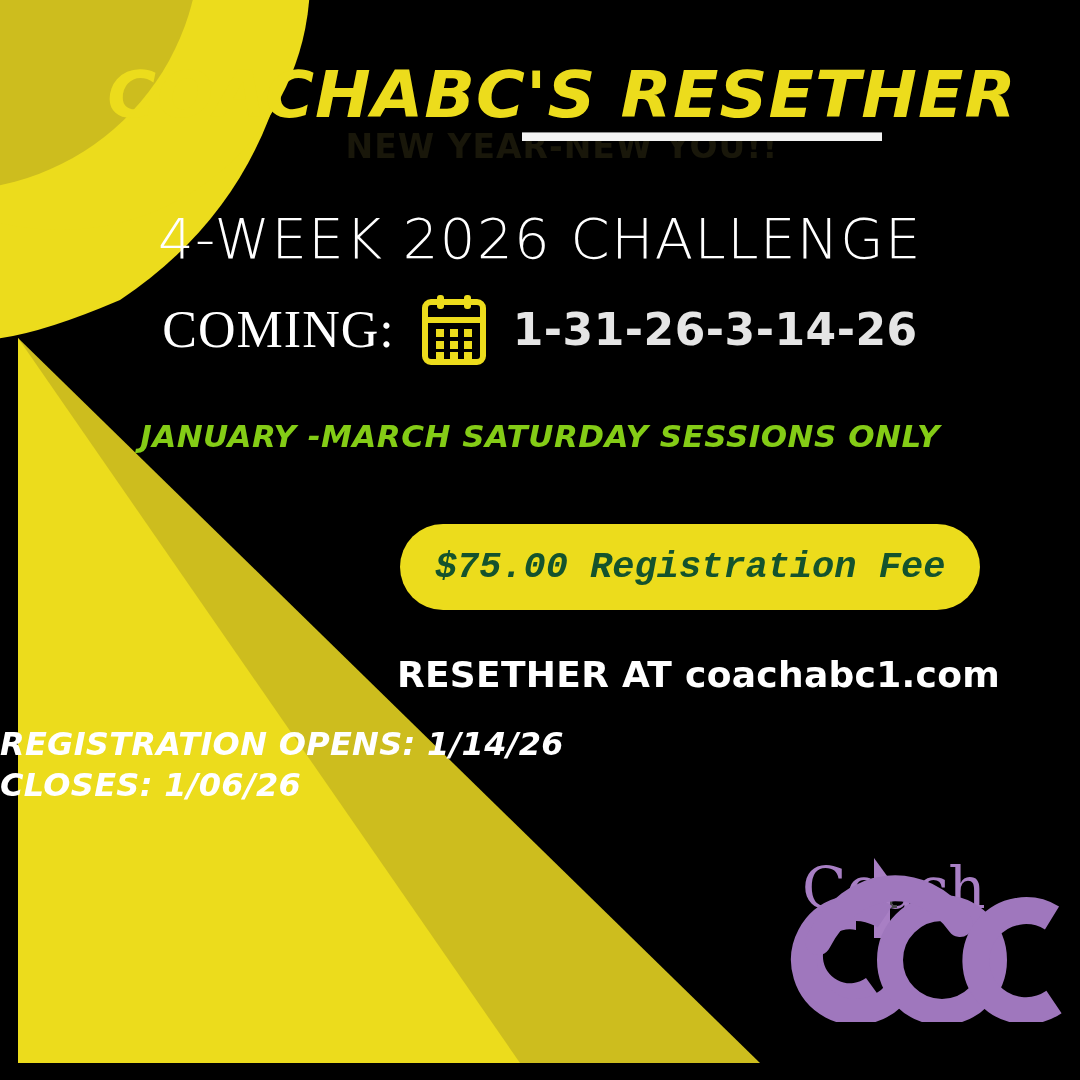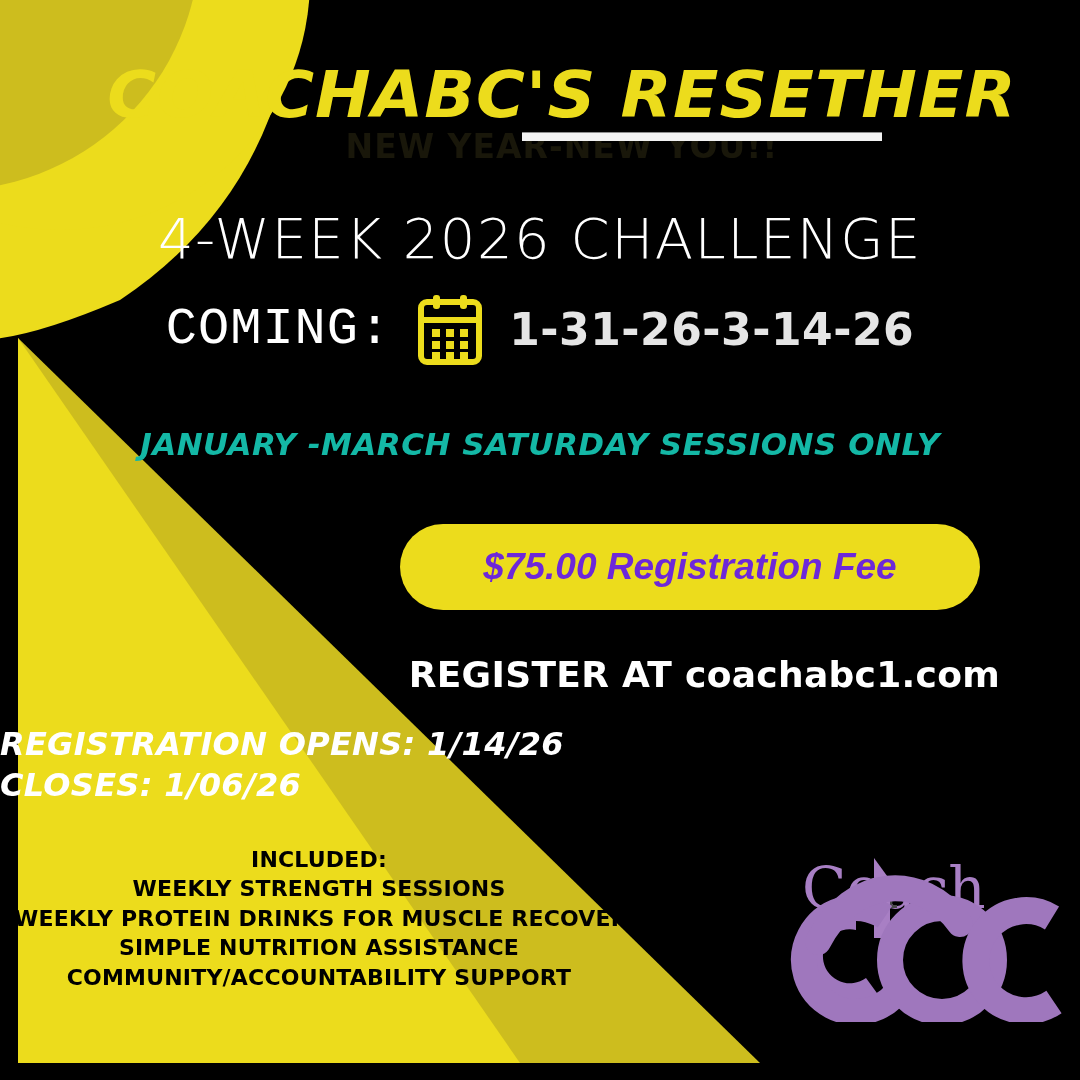--- a/index.html
+++ b/index.html
@@ -102,21 +102,21 @@
     top: 292px;
     width: 1080px;
     z-index: 5;
     display: flex;
     align-items: center;
     justify-content: center;
     gap: 22px;
   }
 
   .coming-label {
-    font-family: Liberation Mono, monospace;
+    font-family: Liberation Serif, serif;
     font-weight: 300;
     font-size: 52px;
     letter-spacing: 1px;
     color: #ffffff;
     white-space: nowrap;
   }
 
   .cal-icon { display: block; }
 
   .date-range {
@@ -134,47 +134,46 @@
     left: 0;
     top: 418px;
     width: 1080px;
     text-align: center;
     z-index: 5;
     font-family: "DejaVu Sans", sans-serif;
     font-weight: 700;
     font-style: italic;
     font-size: 31px;
     letter-spacing: 0.5px;
-    color: #14b8a6;
-    white-space: nowrap;
-    margin-top: 8px;
+    color: #84cc16;
+    white-space: nowrap;
   }
 
   
   .price-pill {
     position: absolute;
     left: 400px;
     top: 524px;
     width: 580px;
     height: 86px;
     background: #ecdc1c;
     border-radius: 43px;
     z-index: 5;
     display: flex;
     align-items: center;
     justify-content: center;
   }
 
   .price-text {
-    font-family: Liberation Sans, sans-serif;
+    font-family: Liberation Mono, monospace;
     font-weight: 700;
     font-style: italic;
     font-size: 37px;
     letter-spacing: 0;
-    color: #6d28d9;
+    color: #14532d;
     white-space: nowrap;
   }
 
   
   .register-line {
     position: absolute;
     left: 0;
     top: 654px;
     width: 1080px;
     padding-right: 80px;
@@ -291,35 +290,28 @@
     <span class="date-range">1-31-26-3-14-26</span>
   </div>
 
   <div class="sessions">JANUARY -MARCH SATURDAY SESSIONS ONLY</div>
 
   <div class="price-pill">
     <span class="price-text">$75.00 Registration Fee</span>
   </div>
 
   <div class="register-line">
-    <span>REGISTER AT </span><span class="url">coachabc1.com</span>
+    <span>RESETHER AT </span><span class="url">coachabc1.com</span>
   </div>
 
   <div class="reg-dates">
     <div>REGISTRATION OPENS: 1/14/26</div>
     <div class="closes">CLOSES:  1/06/26</div>
   </div>
 
-  <div class="included">
-    <div>INCLUDED:</div>
-    <div>WEEKLY STRENGTH SESSIONS</div>
-    <div>WEEKLY PROTEIN DRINKS FOR MUSCLE RECOVERY</div>
-    <div>SIMPLE NUTRITION ASSISTANCE</div>
-    <div>COMMUNITY/ACCOUNTABILITY SUPPORT</div>
-  </div>
 
   <div class="logo">
     <svg width="286" height="176" viewBox="0 0 286 176" aria-hidden="true">
 
       <text x="20" y="62" font-family="'DejaVu Serif', serif" font-size="58" fill="#a87fc4">Coach</text>
 
       <text x="82" y="62" font-family="'DejaVu Serif', serif" font-size="58" fill="#4a4a4a">a</text>
 
       <path d="M 92 12 L 108 34 L 108 92 L 92 92 Z" fill="#a87fc4"></path>
 

